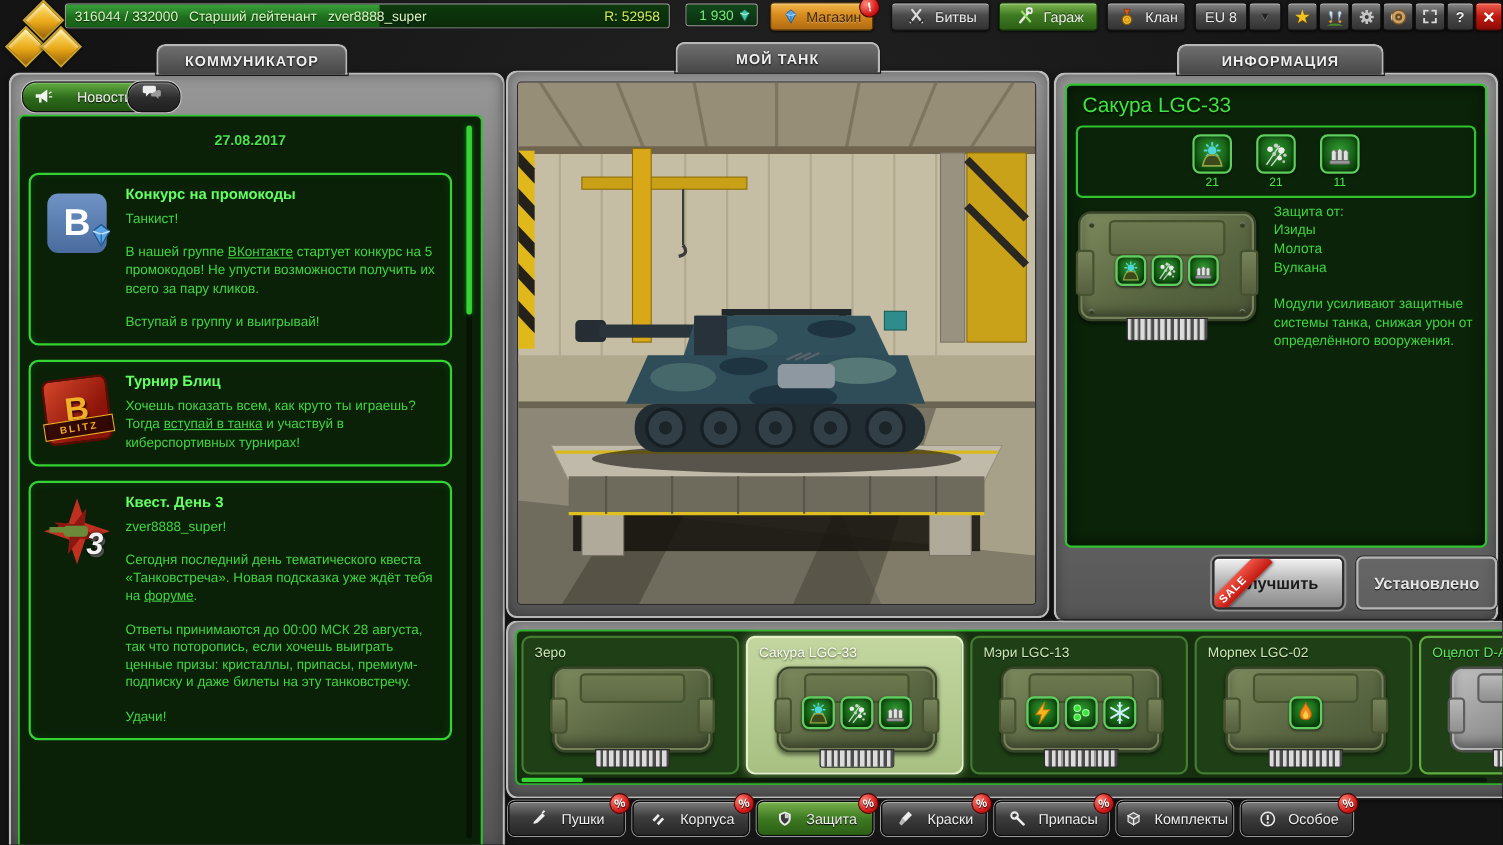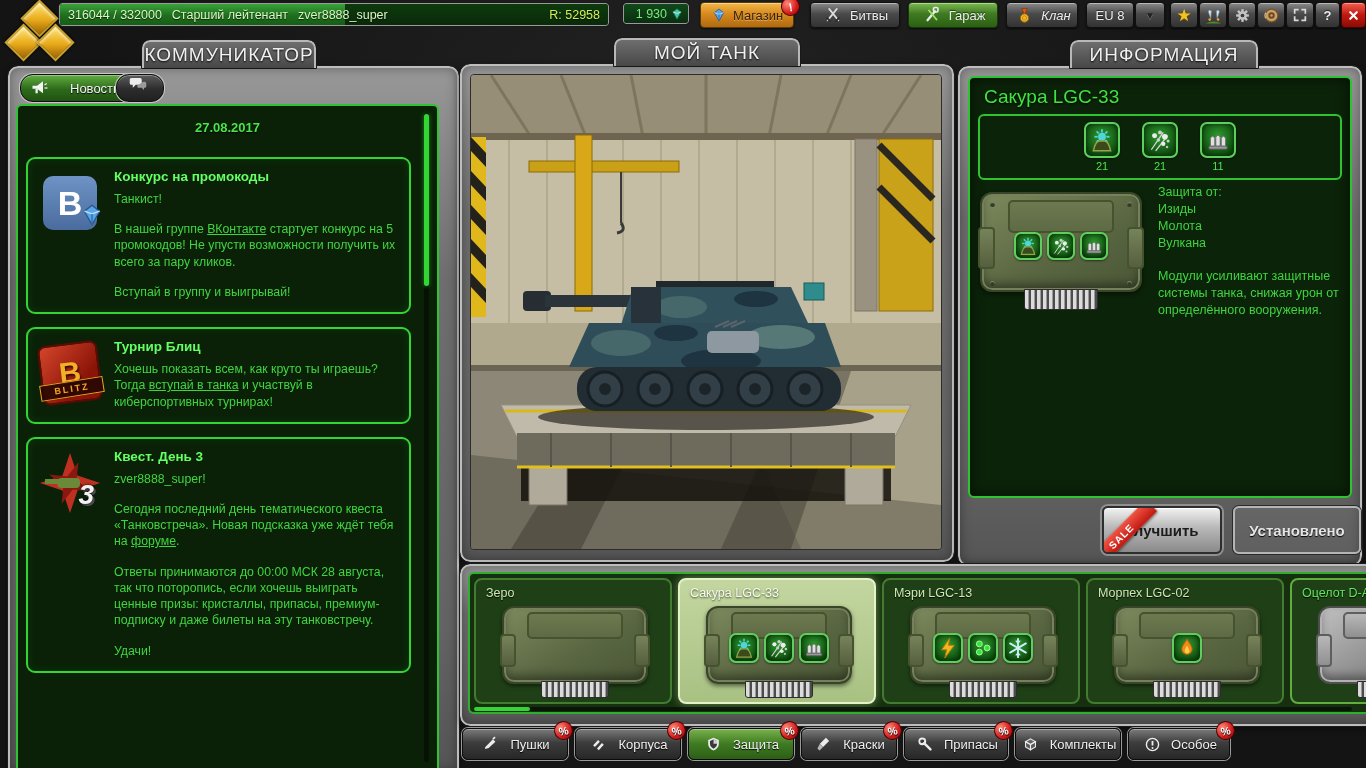--- a/index.html
+++ b/index.html
@@ -34,21 +34,21 @@
   
   .rdiamond{position:absolute;width:23px;height:23px;transform:rotate(45deg);
     background:linear-gradient(135deg,#ffe878,#e8a818 55%,#9a6205);
     border:2px solid #caa22a;box-shadow:0 0 3px #000, inset 2px 2px 3px rgba(255,255,255,.5);}
   
   .frame{position:absolute;border-radius:10px;border:2px solid #bdbdbd;outline:1px solid #1c1c1c;
     background:linear-gradient(#989898,#6e6e6e 30%,#636363 80%,#555);
     box-shadow:inset 0 0 12px rgba(0,0,0,.35),0 2px 6px rgba(0,0,0,.6);}
   .tab{position:absolute;height:26px;border:2px solid #b8b8b8;border-bottom:none;border-radius:8px 8px 0 0;
     background:linear-gradient(#6e6e6e,#474747);outline:1px solid #181818;
-    display:flex;align-items:center;justify-content:center;font-size:19px;font-weight:normal;
+    display:flex;align-items:center;justify-content:center;font-size:13px;font-weight:bold;
     letter-spacing:1px;color:#f0f0f0;text-shadow:0 1px 2px #000;z-index:4;}
   .green-panel{position:absolute;background:#0b2309;border:2px solid #2fc42f;border-radius:6px;
     box-shadow:inset 0 0 14px rgba(0,0,0,.6);}
   
   .comm-btn{position:absolute;top:74px;height:26px;border-radius:13px;border:1px solid #0e0e0e;
     box-shadow:0 0 0 1px #c8c8c8, inset 0 1px 0 rgba(255,255,255,.35);
     display:flex;align-items:center;gap:21px;padding:0 14px 0 10px;font-size:13px;color:#f2f2f2;
     text-shadow:0 1px 1px #000;}
   .comm-btn.active{background:linear-gradient(#63ad41,#2c6a1a 55%,#215312);}
   .comm-btn.idle{background:linear-gradient(#5c5c5c,#2c2c2c 55%,#202020);flex-direction:column;}
@@ -362,21 +362,21 @@
       <span>Битвы</span>
     </div>
     <div class="tb-btn" style="left:908px;width:88px;background:linear-gradient(#7fb953,#3f7a21 45%,#2c5f14);border-color:#173a0a;">
       <span class="tb-icon">
           <svg width="18" height="18">
             <use href="#sym-tools"></use>
           </svg>
         </span>
       <span>Гараж</span>
     </div>
-    <div class="tb-btn" style="left:1006px;width:70px;font-style:italic;">
+    <div class="tb-btn" style="left:1006px;width:70px;">
       <span class="tb-icon">
           <svg width="17" height="17">
             <use href="#sym-medal"></use>
           </svg>
         </span>
       <span>Клан</span>
     </div>
     <div class="tb-btn" style="left:1086px;width:46px;">
       <span>EU 8</span>
     </div>

